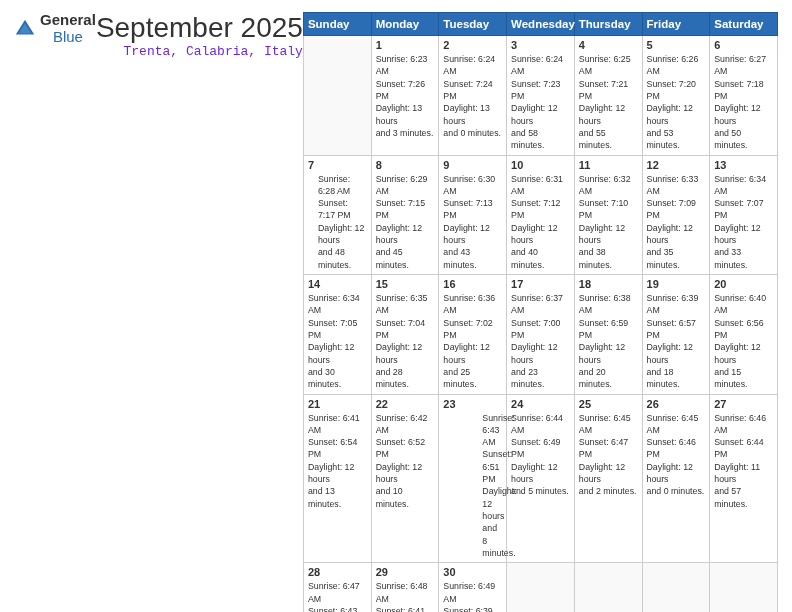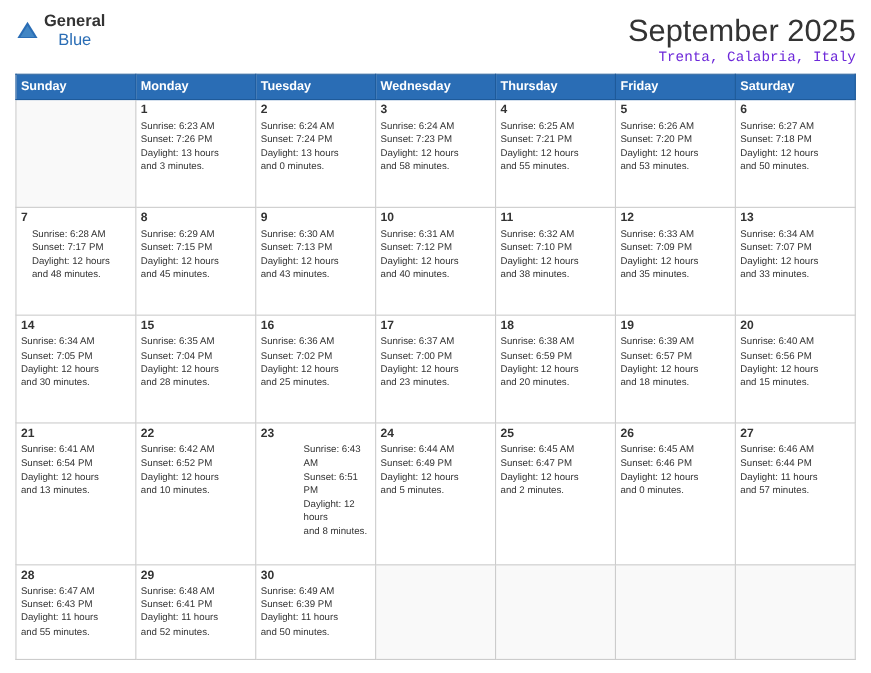--- a/index.html
+++ b/index.html
@@ -8,21 +8,21 @@
       height: 612px;
       font-family: Arial, Helvetica, sans-serif;
       background: #fff;
       overflow: hidden;
     }
     .page {
       width: 792px;
       height: 612px;
       padding: 12px 14px;
       display: flex;
-      flex-direction: column;
+      flex-direction: row;
     }
     .header {
       display: flex;
       justify-content: space-between;
       align-items: flex-start;
       margin-bottom: 8px;
     }
     .logo {
       display: flex;
       align-items: center;

